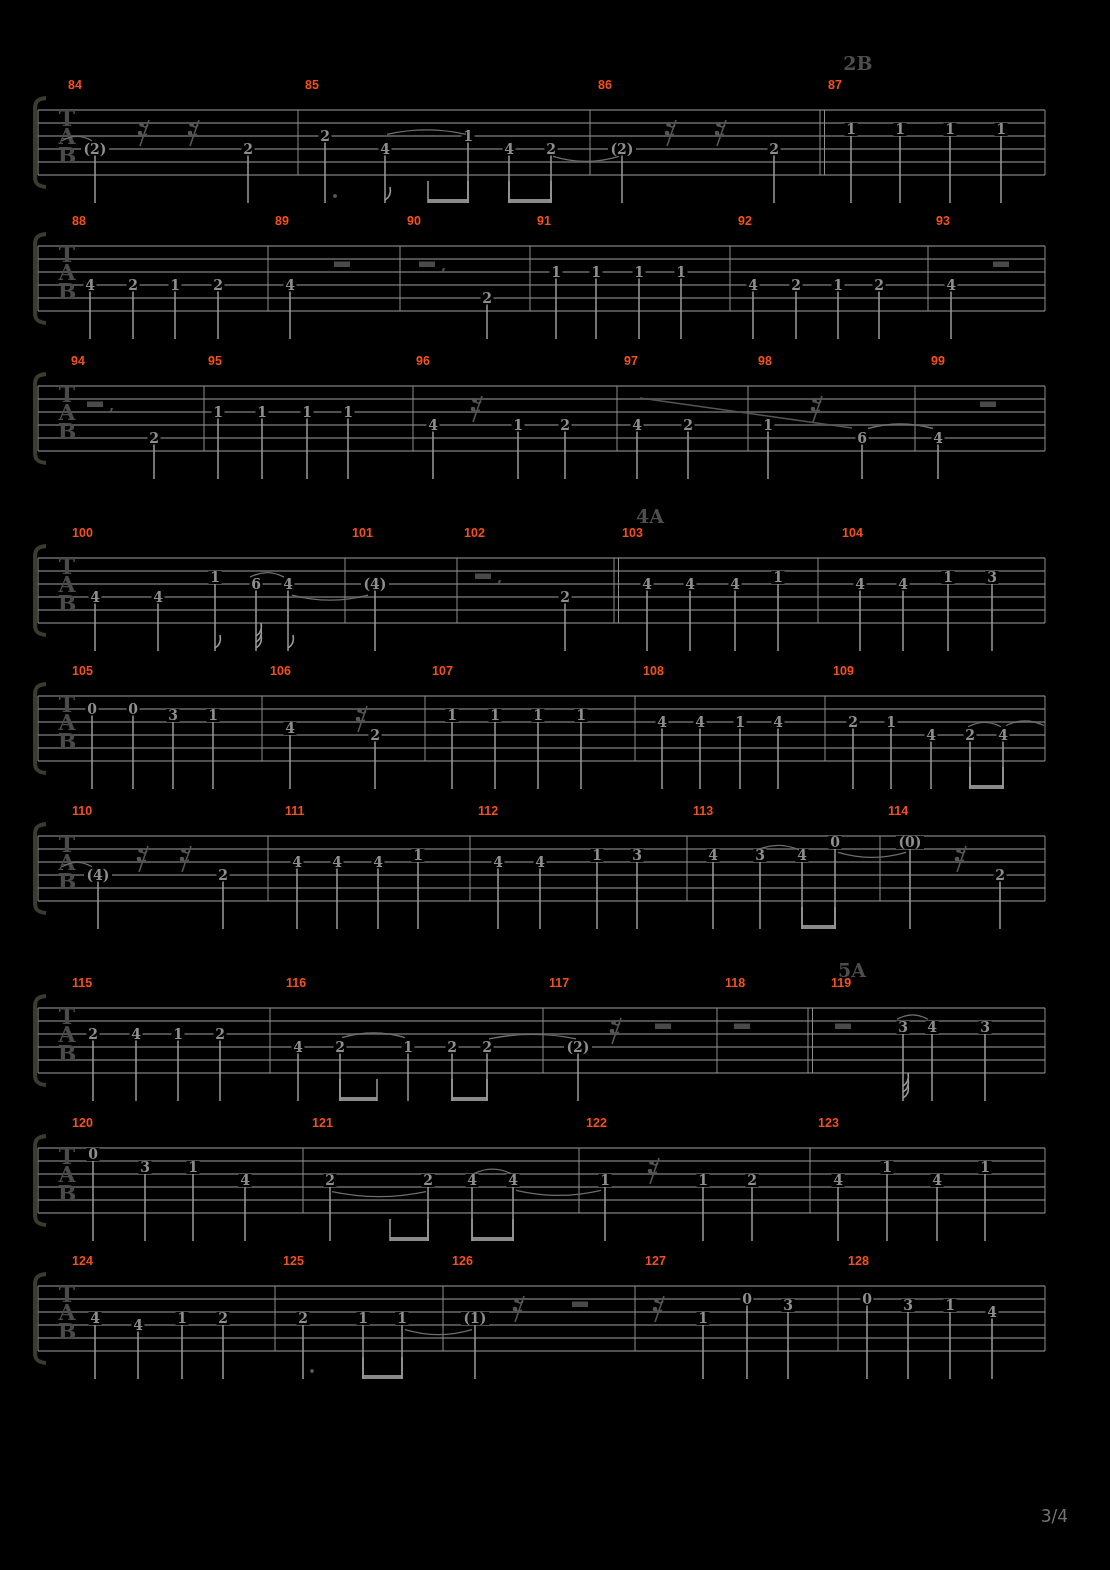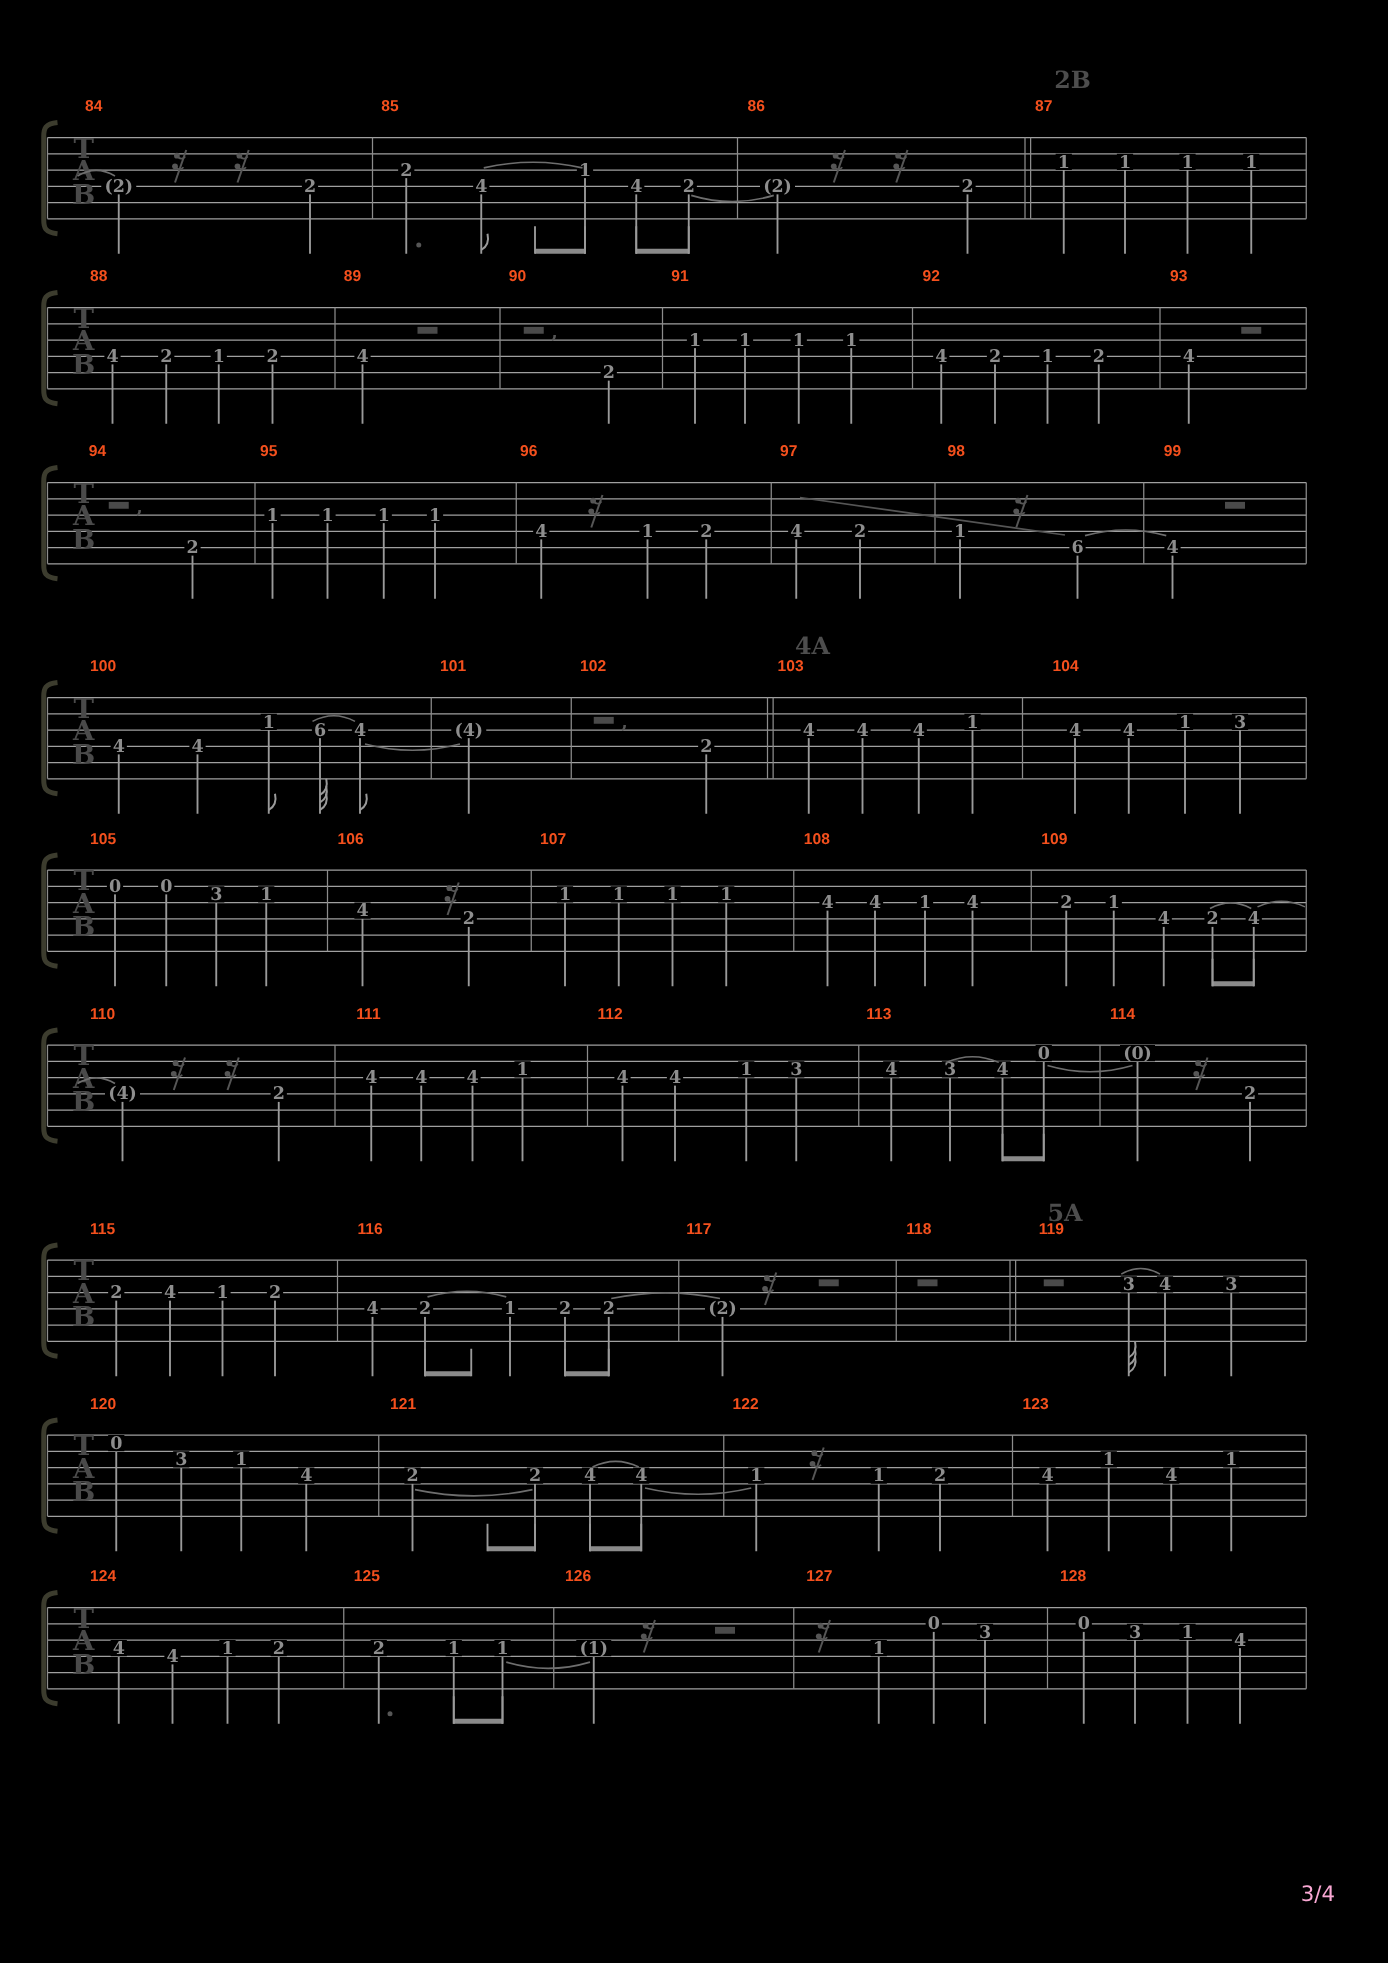--- a/index.html
+++ b/index.html
@@ -1,19 +1,19 @@
 <!DOCTYPE html>
 <html><head>
 <meta charset="utf-8">
 <style>
   html,body{margin:0;padding:0;background:#000;}
   #page{position:relative;width:1110px;height:1570px;background:#000;overflow:hidden;
         font-family:"Liberation Sans",sans-serif;}
   #score{position:absolute;left:0;top:0;}
-  #page-num{position:absolute;right:42px;bottom:44px;color:#f9a8d4;
+  #page-num{position:absolute;right:42px;bottom:44px;color:#737373;
             font-size:17px;font-family:"DejaVu Sans",sans-serif;}
   text{user-select:none;}
 </style>
 </head>
 <body>
 
 <div id="page">
   <svg id="score" width="1110" height="1570">
       <g>
         <path d="M46 98 C36 99 35 103 35 109 L35 176 C35 182 36 186 46 187" stroke="#3c3c2e" stroke-width="4" fill="none"></path>

